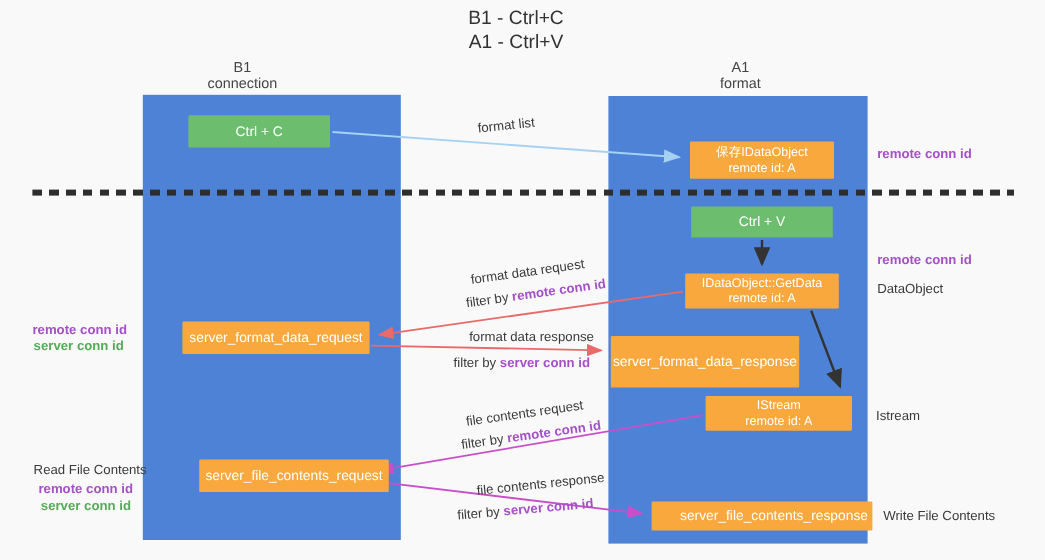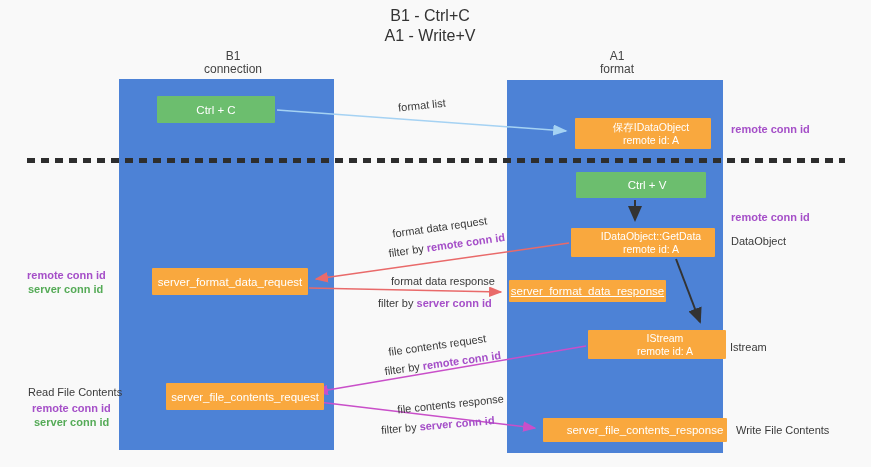--- a/index.html
+++ b/index.html
@@ -11,42 +11,42 @@
   .lane{background:#4d82d6;}
   .lane-left{left:119px;top:79px;width:215px;height:371px;}
   .lane-right{left:507px;top:80px;width:216px;height:373px;}
   .divider{left:27px;top:158px;width:818px;height:5px;
            background:repeating-linear-gradient(90deg,#2e2e2e 0 8px,rgba(0,0,0,0) 8px 14px);}
   .box{position:absolute;display:flex;flex-direction:column;align-items:center;justify-content:center;
        color:#fff;text-align:center;border-radius:1px;}
   .green{background:#6cbe6e;}
   .orange{background:#f9a83e;}
   .one{font-size:11.5px;}
-  .two{font-size:10.5px;line-height:13px;padding-left:16px;}
+  .two{font-size:10.5px;line-height:13px;}
   .alabel{position:absolute;font-size:11px;white-space:nowrap;color:#3a3a3a;}
   .rot5{transform:rotate(-5deg);}
   .rot6{transform:rotate(-6deg);}
   .rot8{transform:rotate(-8deg);}
   .purple{color:#a54fc8;font-weight:bold;}
   .greenlbl{color:#55ab57;font-weight:bold;}
   .side{position:absolute;font-size:11px;white-space:nowrap;}
   .bold{font-weight:bold;}
   svg.arrows{position:absolute;left:0;top:0;pointer-events:none;}
 </style>
 </head>
 <body>
 
 <div class="stage">
 
   <div class="abs title">
     <div>B1 - Ctrl+C</div>
-    <div>A1 - Write+V</div>
+    <div>A1 - Ctrl+V</div>
   </div>
 
-  <div class="abs col-header" style="left:173px;">
+  <div class="abs col-header" style="left:142px;">
     <div>B1</div>
     <div>connection</div>
   </div>
   <div class="abs col-header" style="left:557px;">
     <div>A1</div>
     <div>format</div>
   </div>
 
   <div class="abs lane lane-left"></div>
   <div class="abs lane lane-right"></div>
@@ -79,34 +79,34 @@
 
   <div class="box green one" style="left:157px;top:96px;width:118px;height:27px;">
     <span>Ctrl + C</span>
   </div>
 
   <div class="box orange two" style="left:575px;top:118px;width:120px;height:31px;">
     <span>保存IDataObject</span>
     <span>remote id: A</span>
   </div>
 
-  <div class="box green one" style="left:576px;top:172px;width:118px;height:26px;padding-left:12px;">
+  <div class="box green one" style="left:576px;top:172px;width:118px;height:26px;">
     <span>Ctrl + V</span>
   </div>
 
   <div class="box orange two" style="left:571px;top:228px;width:128px;height:29px;">
     <span>IDataObject::GetData</span>
     <span>remote id: A</span>
   </div>
 
   <div class="box orange one" style="left:152px;top:268px;width:156px;height:27px;">
     <span>server_format_data_request</span>
   </div>
 
-  <div class="box orange one" style="left:509px;top:280px;width:157px;height:22px;text-decoration:underline;">
+  <div class="box orange one" style="left:509px;top:280px;width:157px;height:43px;">
     <span>server_format_data_response</span>
   </div>
 
   <div class="box orange two" style="left:588px;top:330px;width:122px;height:29px;">
     <span>IStream</span>
     <span>remote id: A</span>
   </div>
 
   <div class="box orange one" style="left:166px;top:383px;width:158px;height:27px;">
     <span>server_file_contents_request</span>

